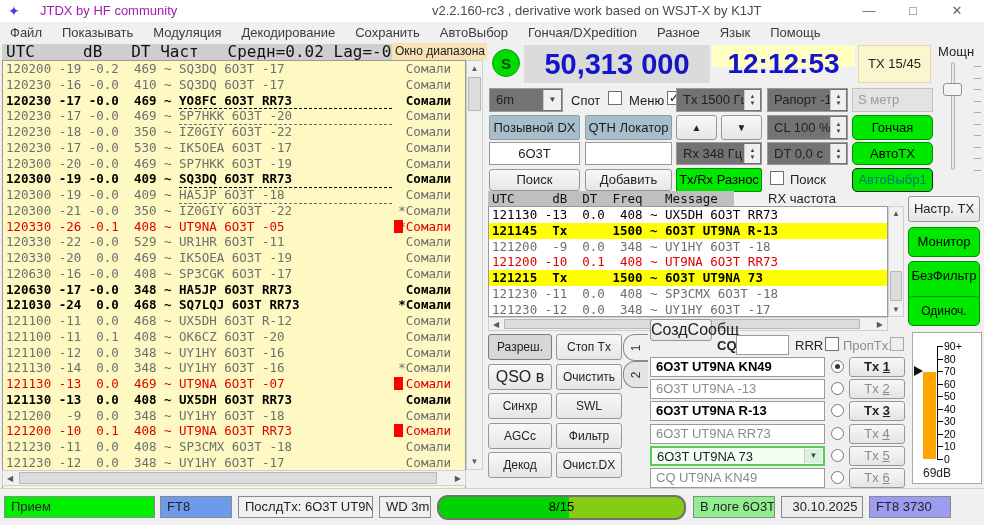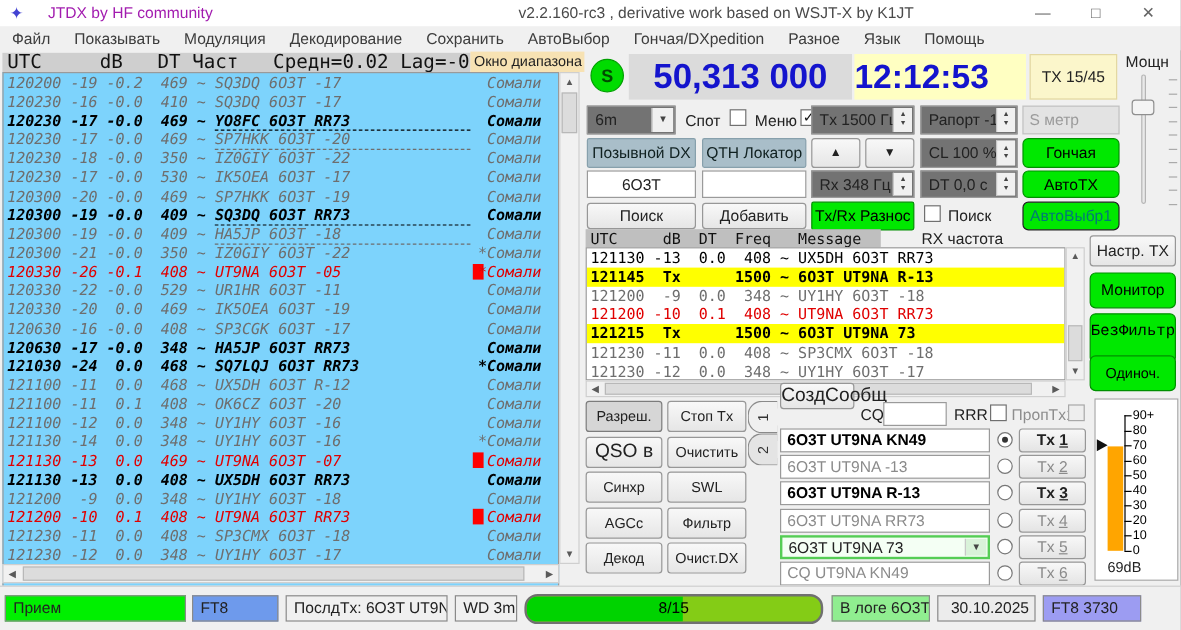--- a/index.html
+++ b/index.html
@@ -13,41 +13,41 @@
   .win-btn{position:absolute;top:2px;width:30px;height:18px;text-align:center;color:#666;font-size:13px;line-height:18px;}
   
   .menubar{position:absolute;left:0;top:22px;width:984px;height:20px;background:#f0f0f0;
            display:flex;align-items:center;color:#3c3c3c;}
   .menubar .mi{padding:0 10px;white-space:nowrap;}
   #lheader{position:absolute;left:2px;top:44px;width:390px;height:16px;background:#cfcfcf;
            font-family:"DejaVu Sans Mono","Liberation Mono",monospace;font-size:16px;line-height:16px;
            white-space:pre;padding-left:4px;box-sizing:border-box;color:#111;overflow:hidden;}
   #bandwin{position:absolute;left:392px;top:43px;width:92px;height:17px;background:#f7e2b3;
            font-size:12px;line-height:17px;padding-left:3px;white-space:nowrap;overflow:hidden;color:#222;}
-  #ltable{position:absolute;left:2px;top:60px;width:464px;height:446px;background:#7dd3fc;
-          border:1px solid #9a9a9a;box-sizing:border-box;overflow:hidden;font-style:italic;}
+  #ltable{position:absolute;left:2px;top:60px;width:464px;height:446px;background:#fef9c3;
+          border:1px solid #9a9a9a;box-sizing:border-box;overflow:hidden;}
   .drow{position:relative;height:15.76px;line-height:15.76px;white-space:pre;padding-left:3px;
         font-family:"DejaVu Sans Mono","Liberation Mono",monospace;font-size:12.5px;}
   .row-g{color:#6e6e6e;} .row-b{color:#000;font-weight:bold;} .row-r{color:#e00000;} .row-k{color:#000;}
   .row-tx{background:#ffff00;color:#000;font-weight:bold;}
   .country{position:absolute;right:14px;top:0;}
   .redmark{position:absolute;right:62px;top:1px;width:9px;height:13px;background:#ff0000;}
   .dashed{border-bottom:1px dashed currentColor;display:inline-block;min-width:213px;}
   
   .sbar{position:absolute;background:#f1f1f1;border:1px solid #cfcfcf;box-sizing:border-box;}
   .sb-arrow{position:absolute;color:#5a5a5a;font-size:8px;text-align:center;width:100%;}
   .sb-thumb{position:absolute;background:#dcdcdc;border:1px solid #b8b8b8;box-sizing:border-box;}
   
   #sbtn{position:absolute;left:492px;top:49px;width:28px;height:28px;border-radius:50%;
         background:#00dc00;border:1px solid #00a000;color:#004b00;font-weight:bold;font-size:15px;
         text-align:center;line-height:28px;box-sizing:border-box;}
   #freqbox{position:absolute;left:524px;top:45px;width:186px;height:38px;background:#dbdbdb;
            color:#1414cd;font-size:29px;font-weight:bold;text-align:center;line-height:38px;}
-  #timebox{position:absolute;left:712px;top:45px;width:143px;height:38px;background:#ffffc2;
-           color:#1414cd;font-size:28px;font-weight:bold;text-align:left;line-height:38px;}
+  #timebox{position:absolute;left:712px;top:45px;width:143px;height:22px;background:#ffffc2;
+           color:#1414cd;font-size:28px;font-weight:bold;text-align:center;line-height:38px;}
   #txtimer{position:absolute;left:858px;top:45px;width:73px;height:38px;background:#fbf6cb;
            border:1px solid #e3d8a2;box-sizing:border-box;text-align:center;line-height:36px;}
   
   .btn{position:absolute;background:linear-gradient(#f8f8f8,#e6e6e6);border:1px solid #979797;
        border-radius:3px;text-align:center;box-sizing:border-box;}
   .btn-green{position:absolute;background:#00e800;border:1px solid #009000;border-radius:5px;
        text-align:center;box-sizing:border-box;color:#000;}
   .btn-steel{position:absolute;background:#a9bec9;border:1px solid #87a0ac;border-radius:2px;
        text-align:center;box-sizing:border-box;color:#102020;}
   .btn-active{position:absolute;background:#d6d6d6;border:1px solid #7c7c7c;border-radius:3px;
@@ -245,21 +245,21 @@
     <div class="sb-arrow" style="bottom:2px;">▼</div>
   </div>
   <div class="sbar" style="left:488px;top:317px;width:400px;height:14px;">
     <div style="position:absolute;left:4px;top:2px;font-size:8px;color:#5a5a5a;">◀</div>
     <div class="sb-thumb" style="left:15px;top:1px;height:10px;width:356px;"></div>
     <div style="position:absolute;right:4px;top:2px;font-size:8px;color:#5a5a5a;">▶</div>
   </div>
 
   <div class="btn" style="left:908px;top:196px;width:72px;height:26px;line-height:24px;">Настр. TX</div>
   <div class="btn-green" style="left:908px;top:227px;width:72px;height:30px;line-height:28px;">Монитор</div>
-  <div class="btn-green" style="left:908px;top:261px;width:72px;height:42px;line-height:28px;font-family:Liberation Mono, monospace;">БезФильтр</div>
+  <div class="btn-green" style="left:908px;top:261px;width:72px;height:42px;line-height:28px;">БезФильтр</div>
   <div class="btn-green" style="left:908px;top:296px;width:72px;height:30px;line-height:28px;font-size:12px;">Одиноч. QSO</div>
 
   <div id="meter">
     <div id="mline" style="top: 13px; height: 113px;"></div>
     <div id="mbar" style="top: 39.3667px; height: 86.6333px;"></div>
     <div id="mmarker" style="top: 33.1111px;"></div>
     <div id="mvalue">69dB</div>
   <div class="mtick" style="top: 13px;"></div>
       <div class="mticklbl" style="top: 7px;">90+</div>
       <div class="mtick" style="top: 25.5556px;"></div>
@@ -296,21 +296,21 @@
     </div>
 
   <div class="side-tab" style="left:623px;top:334px;height:25px;">
       <span>1</span>
     </div>
   <div class="side-tab" style="left:623px;top:361px;height:25px;background:#e4e4e4;">
       <span>2</span>
     </div>
 
   <div class="btn" style="left:650px;top:319px;width:62px;height:22px;line-height:20px;font-size:16px;">СоздСообщ</div>
-  <div class="lbl" style="left:717px;top:338px;">CQ</div>
+  <div class="lbl" style="left:717px;top:338px;font-weight:bold;">CQ</div>
   <div class="field" style="left:736px;top:335px;width:53px;height:20px;line-height:18px;"></div>
   <div class="lbl" style="left:795px;top:338px;">RRR</div>
   <div class="cb" style="left:825px;top:337px;"></div>
   <div class="lbl" style="left:843px;top:338px;color:#8d8d8d;">ПропTx1</div>
   <div class="cb" style="left:890px;top:337px;background:#eee;border-color:#a8a8a8;"></div>
   <div id="msgrows">
       <div class="msgfield msg-bold" style="left: 650px; top: 357px; width: 175px; height: 20px; line-height: 18px;">6O3T UT9NA KN49</div>
       <div class="radio sel" style="left: 831px; top: 360px;"></div>
       <div class="txbtn" style="left: 849px; top: 357px; width: 56px; height: 20px; line-height: 18px; font-weight: bold;">Tx <span class="und">1</span></div>
       <div class="msgfield msg-dim" style="left: 650px; top: 379.2px; width: 175px; height: 20px; line-height: 18px;">6O3T UT9NA -13</div>

